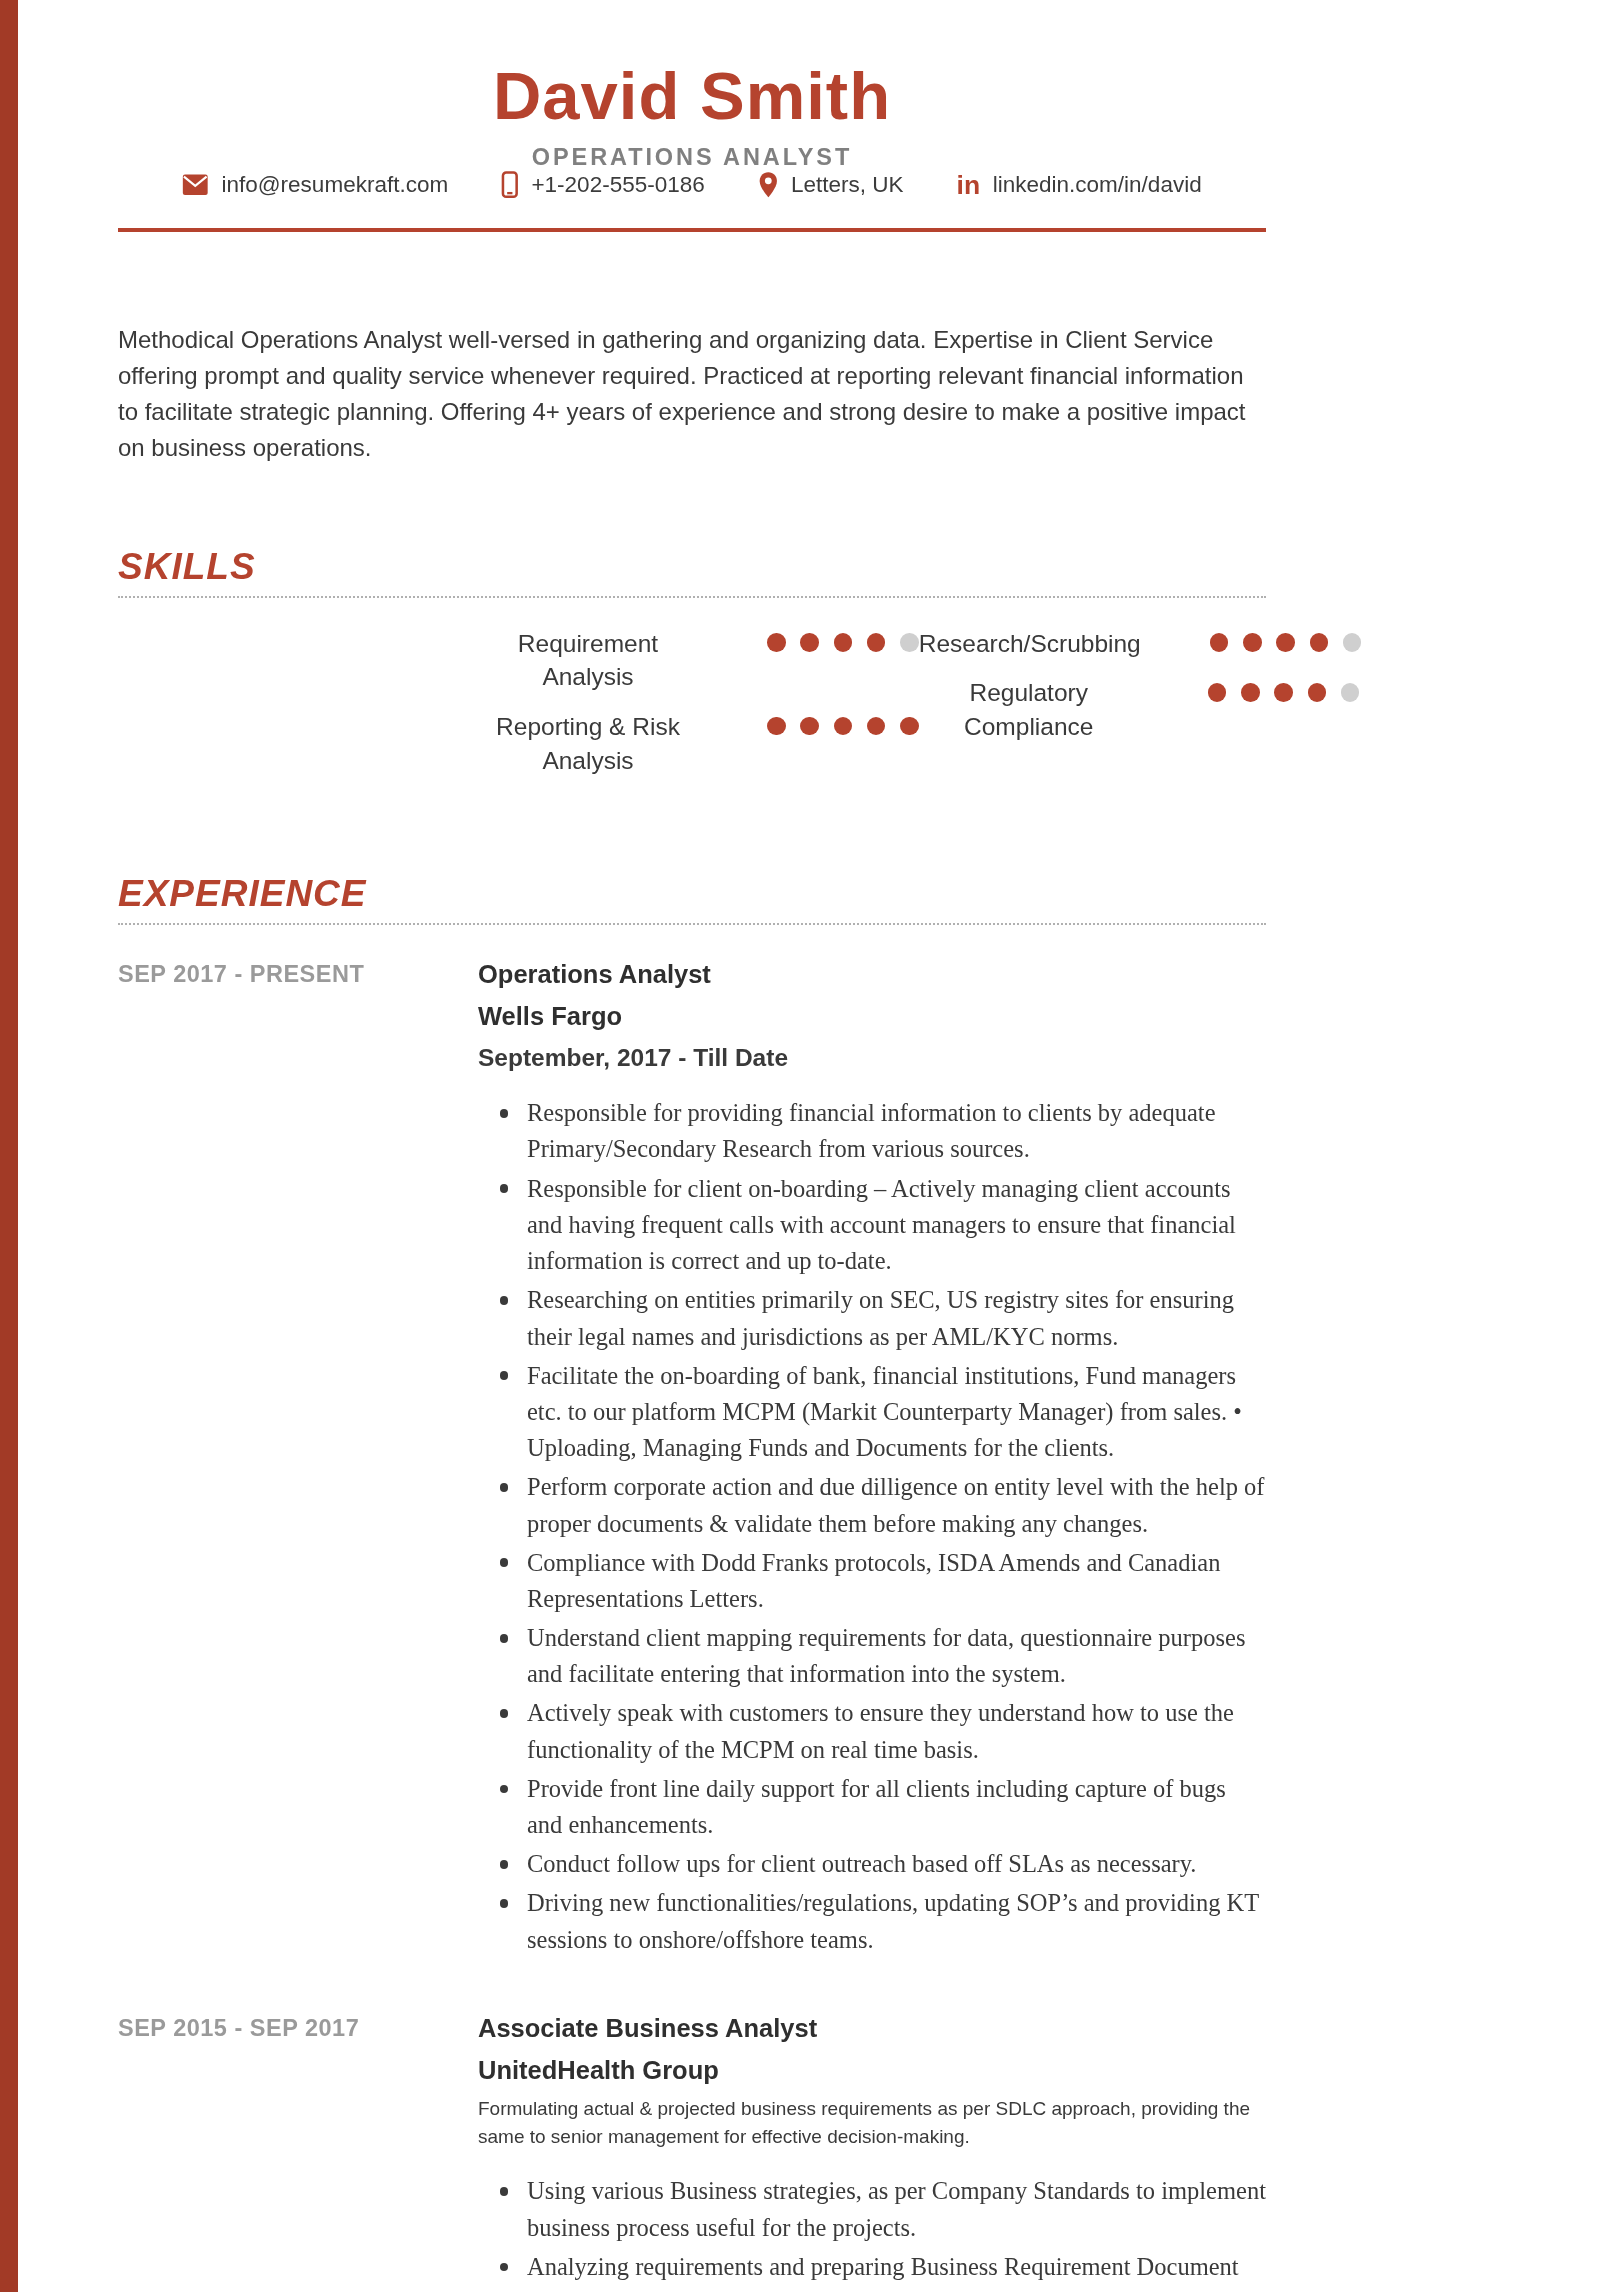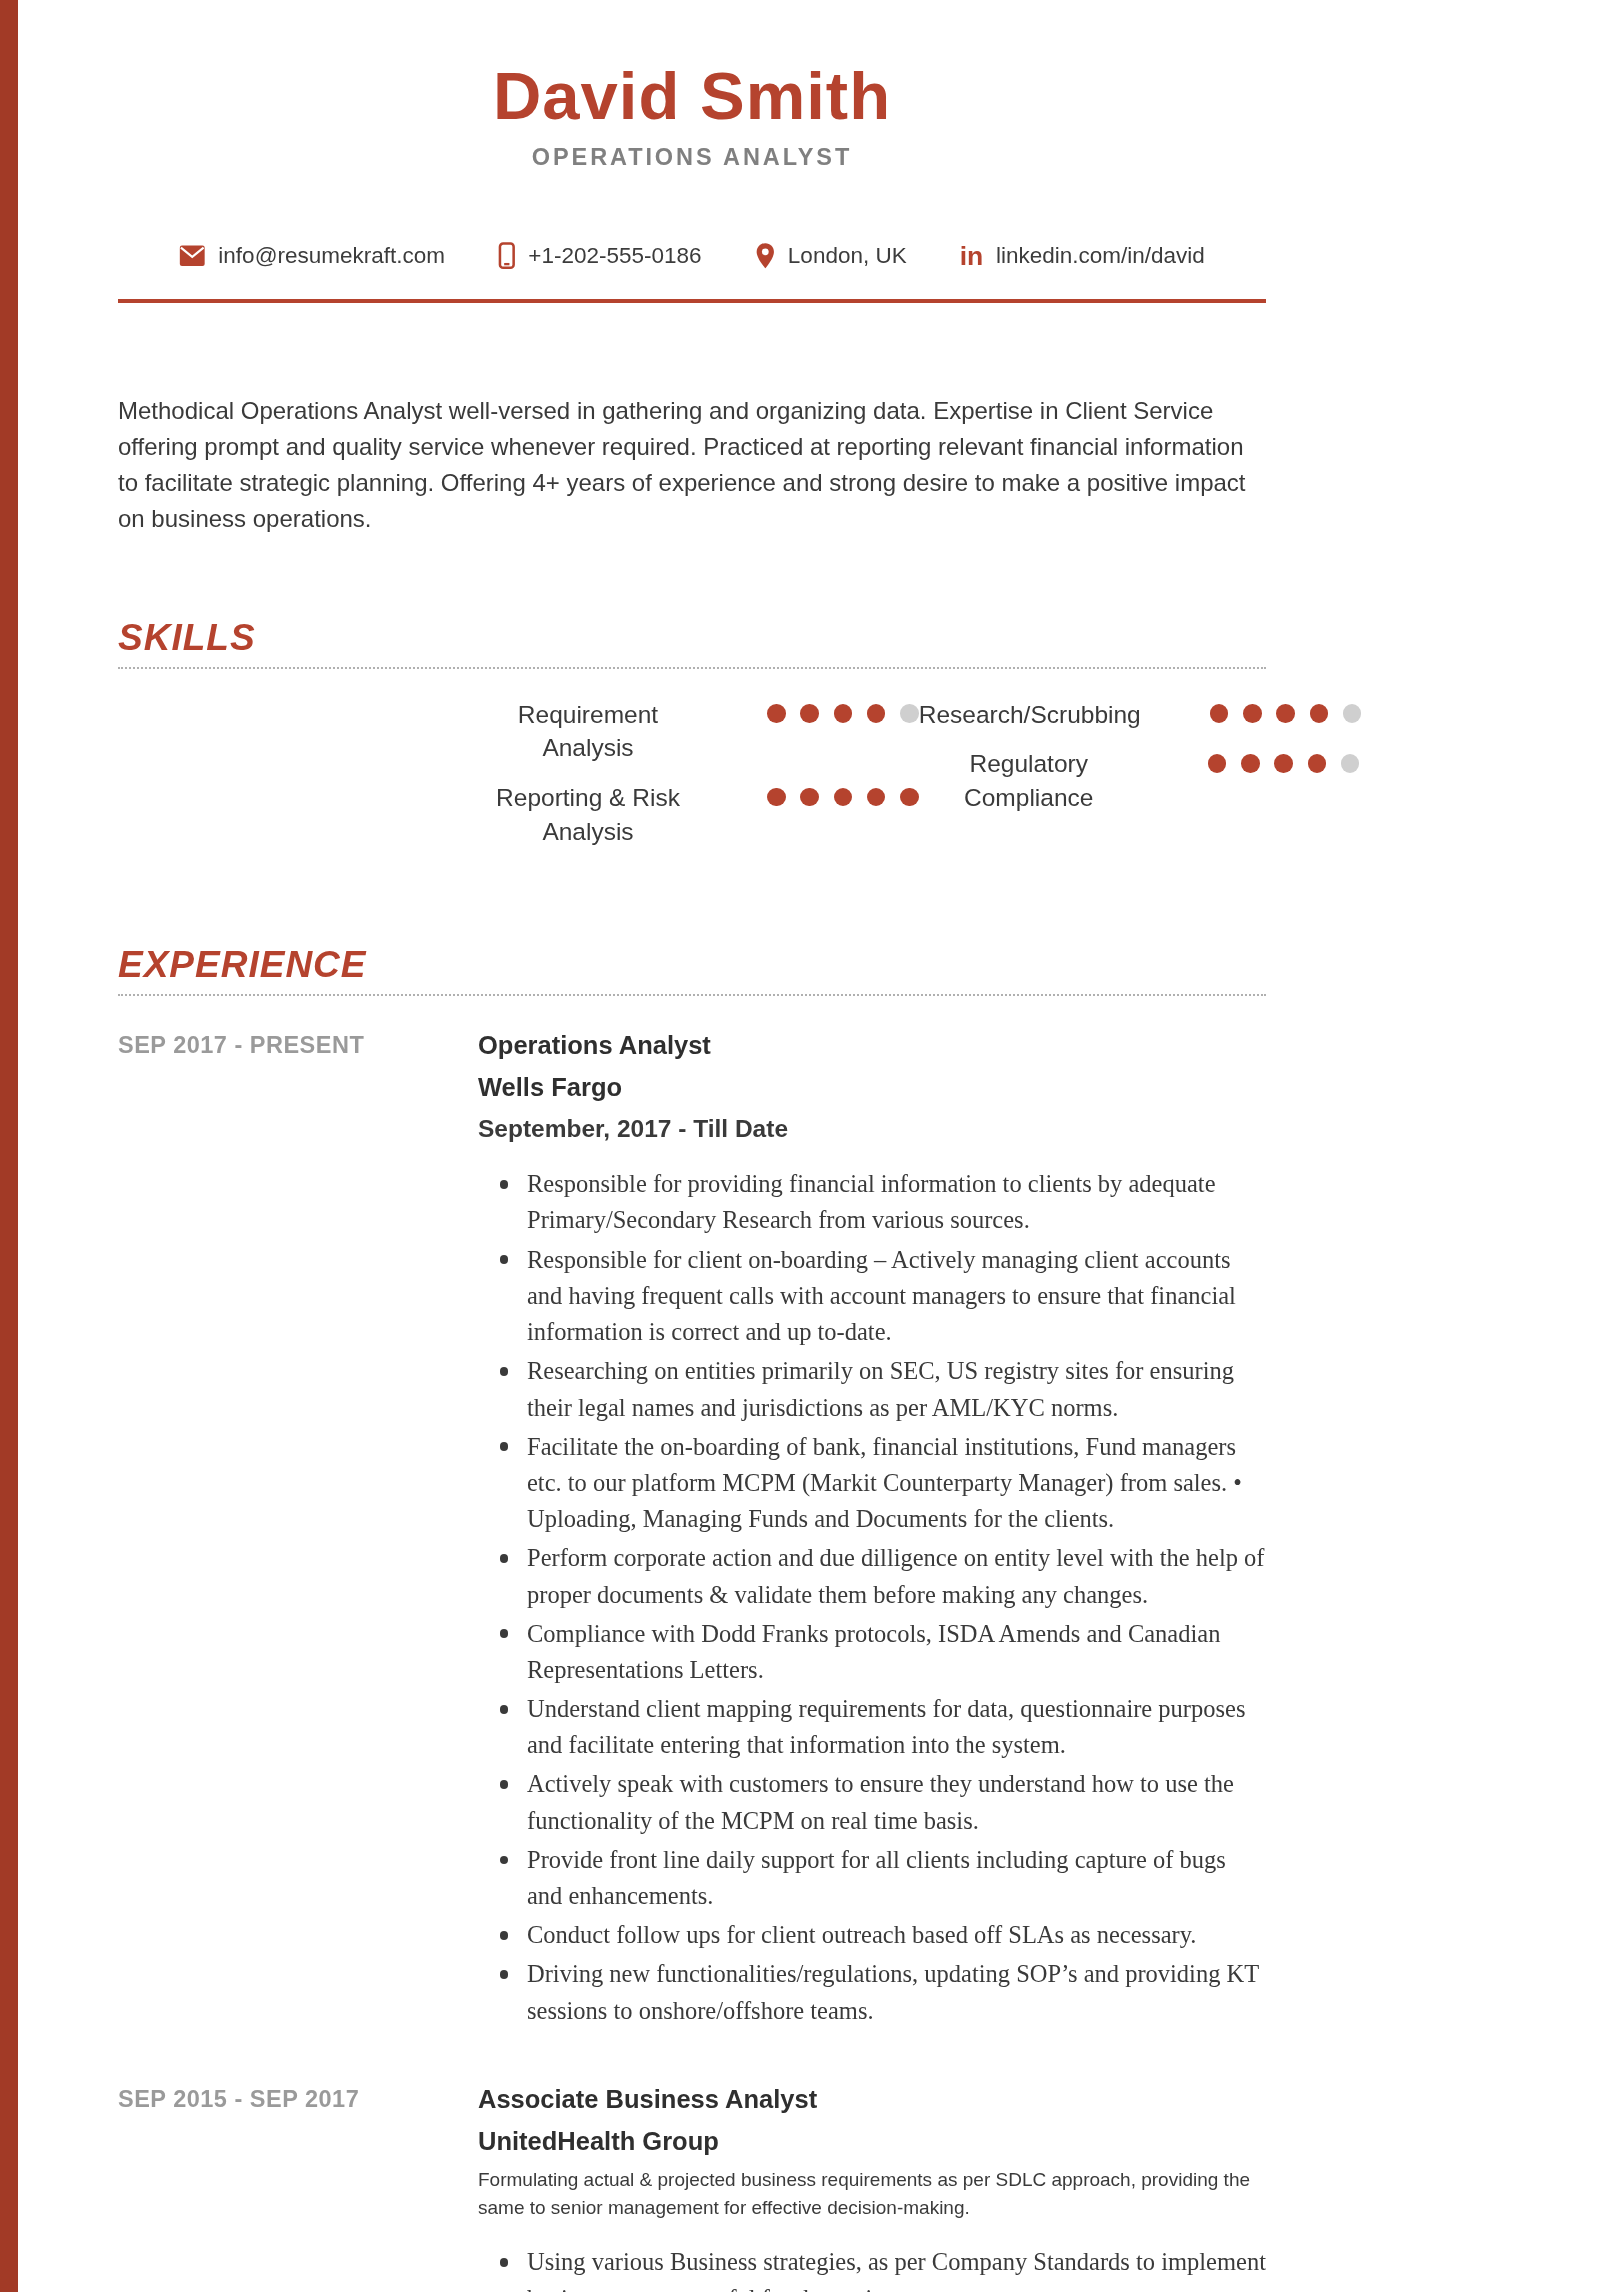--- a/index.html
+++ b/index.html
@@ -29,21 +29,21 @@
   .header{text-align:center;padding-top:59px;}
   .name{
     margin:0;font-size:67px;font-weight:700;color:var(--accent);
     letter-spacing:1px;line-height:1.1;
   }
   .role{
     margin-top:11.8px;font-size:23.5px;font-weight:700;letter-spacing:2.9px;
     color:#808080;
   }
   .contact-row{
-    margin-top:71px;display:flex;justify-content:center;align-items:center;
+    display:flex;justify-content:center;align-items:center;
     gap:53px;font-size:22.5px;color:#3c3c3c;
   }
   .contact-item{display:flex;align-items:center;gap:12.7px;text-decoration:none;color:#3c3c3c;cursor:pointer;}
   .icon{display:flex;align-items:center;}
   .in-glyph{font-weight:700;color:var(--accent);font-size:26.5px;line-height:1;}
   .rule{margin-top:29px;height:3.9px;background:var(--accent);}
   
   .summary{margin:90px 0 0;font-size:24px;line-height:1.5;color:var(--text);}
   
   .section{margin-top:80px;}
@@ -114,21 +114,21 @@
           </span>
           <span>+1-202-555-0186</span>
         </a>
         <a class="contact-item">
           <span class="icon">
             <svg width="20.6" height="27.4" viewBox="0 0 20 26">
                 <path d="M10 0.8C5.2 0.8 1.6 4.6 1.6 9.3 1.6 15.8 10 25.2 10 25.2s8.4-9.4 8.4-15.9C18.4 4.6 14.8 0.8 10 0.8z" fill="#b5432e"></path>
                 <circle cx="10" cy="9.2" r="3.3" fill="#ffffff"></circle>
               </svg>
           </span>
-          <span>London, UK</span>
+          <span>Letters, UK</span>
         </a>
         <a class="contact-item">
           <span class="icon in-glyph">in</span>
           <span>linkedin.com/in/david</span>
         </a>
       </nav>
 
       <div class="rule"></div>
     </header>
 

